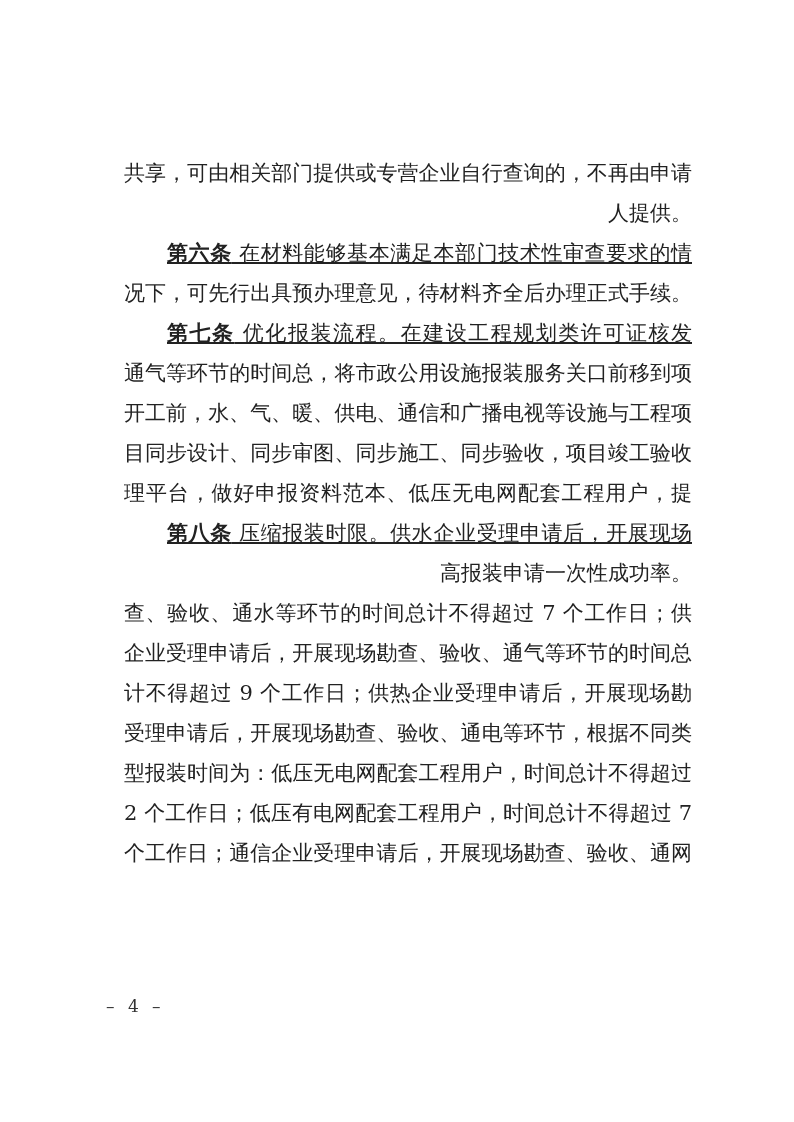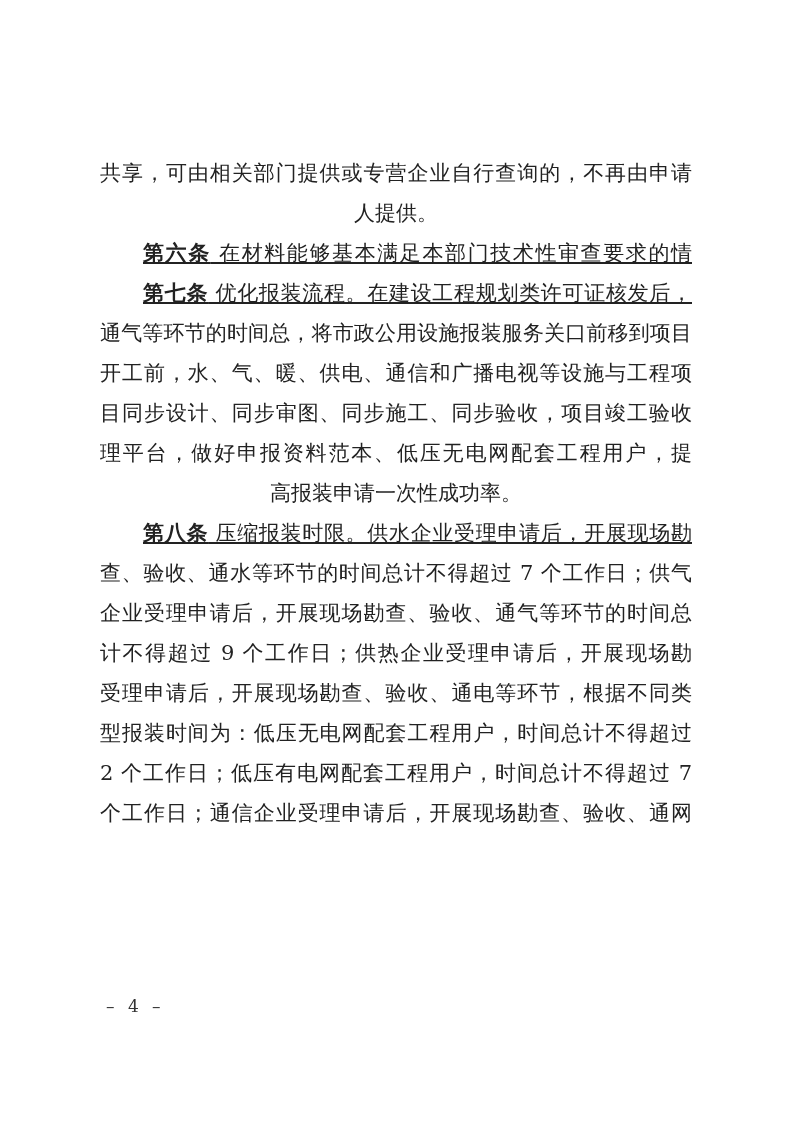--- a/index.html
+++ b/index.html
@@ -20,26 +20,27 @@
     position: absolute;
     left: 100px;
     top: 153px;
     width: 592px;
   }
   .line {
     font-size: 21px;
     line-height: 40px;
     height: 40px;
     color: #222222;
-    text-align: center;
+    text-align: right;
     overflow: hidden;
   }
   .line.justify {
     text-align: justify;
     text-align-last: justify;
+    margin-left: 24px;
   }
   .line.indent {
     padding-left: 43px;
     text-decoration: underline;
   }
   .seg { font-weight: normal; }
   .seg.bold { font-weight: bold; }
   .footer {
     position: absolute;
     left: 106px;
@@ -50,27 +51,28 @@
   }
 </style>
 </head>
 <body>
 
 <div class="page">
   <div class="doc-body">
       <div class="line justify"><span class="seg">共享，可由相关部门提供或专营企业自行查询的，不再由申请</span></div>
       <div class="line"><span class="seg">人提供。</span></div>
       <div class="line indent justify"><span class="seg bold">第六条</span><span class="seg"> 在材料能够基本满足本部门技术性审查要求的情</span></div>
+      <div class="line justify"><span class="seg">况下，可先行出具预办理意见，待材料齐全后办理正式手续。</span></div>
       <div class="line indent justify"><span class="seg bold">第七条</span><span class="seg"> 优化报装流程。在建设工程规划类许可证核发后，</span></div>
       <div class="line justify"><span class="seg">通气等环节的时间总，将市政公用设施报装服务关口前移到项目</span></div>
       <div class="line justify"><span class="seg">开工前，水、气、暖、供电、通信和广播电视等设施与工程项</span></div>
       <div class="line justify"><span class="seg">目同步设计、同步审图、同步施工、同步验收，项目竣工验收</span></div>
       <div class="line justify"><span class="seg">理平台，做好申报资料范本、低压无电网配套工程用户，提</span></div>
+      <div class="line indent justify"><span class="seg bold">第八条</span><span class="seg"> 压缩报装时限。供水企业受理申请后，开展现场勘</span></div>
       <div class="line"><span class="seg">高报装申请一次性成功率。</span></div>
-      <div class="line indent justify"><span class="seg bold">第八条</span><span class="seg"> 压缩报装时限。供水企业受理申请后，开展现场勘</span></div>
       <div class="line justify"><span class="seg">查、验收、通水等环节的时间总计不得超过 7 个工作日；供气</span></div>
       <div class="line justify"><span class="seg">企业受理申请后，开展现场勘查、验收、通气等环节的时间总</span></div>
       <div class="line justify"><span class="seg">计不得超过 9 个工作日；供热企业受理申请后，开展现场勘查、</span></div>
       <div class="line justify"><span class="seg">受理申请后，开展现场勘查、验收、通电等环节，根据不同类</span></div>
       <div class="line justify"><span class="seg">型报装时间为：低压无电网配套工程用户，时间总计不得超过</span></div>
       <div class="line justify"><span class="seg">2 个工作日；低压有电网配套工程用户，时间总计不得超过 7</span></div>
       <div class="line justify"><span class="seg">个工作日；通信企业受理申请后，开展现场勘查、验收、通网</span></div>
     </div>
   <div class="footer">– 4 –</div>
 </div>

